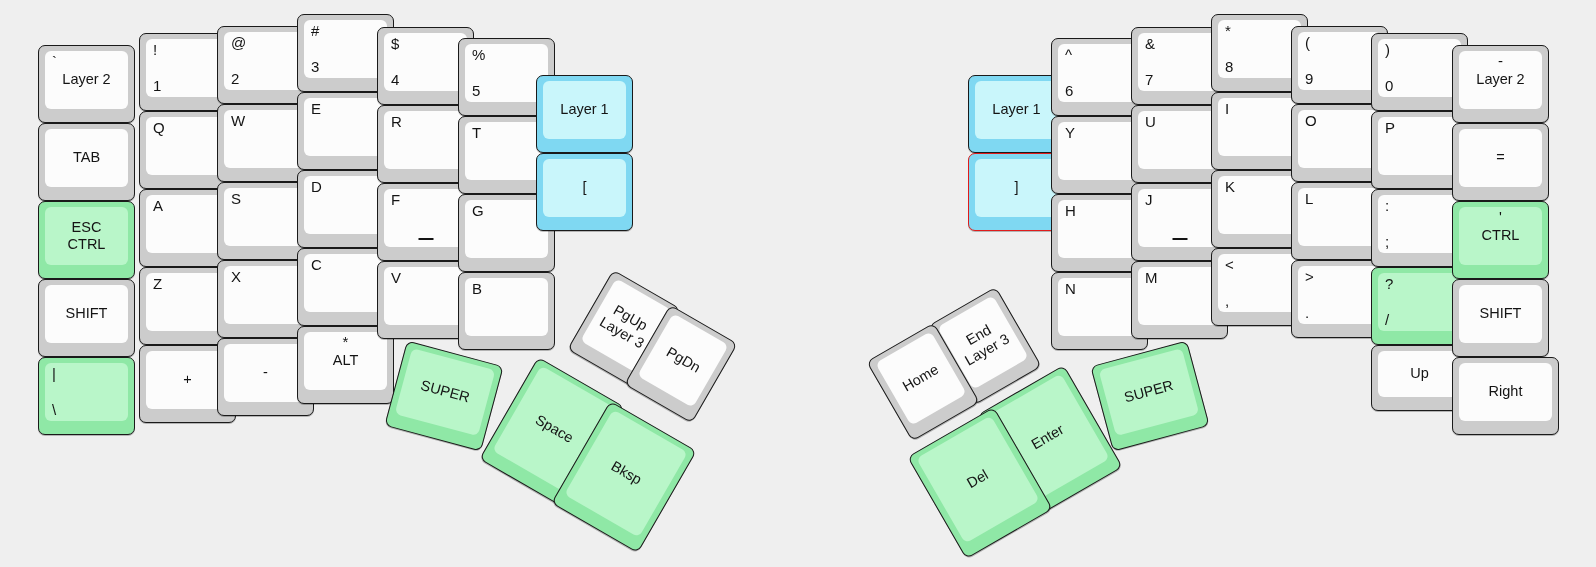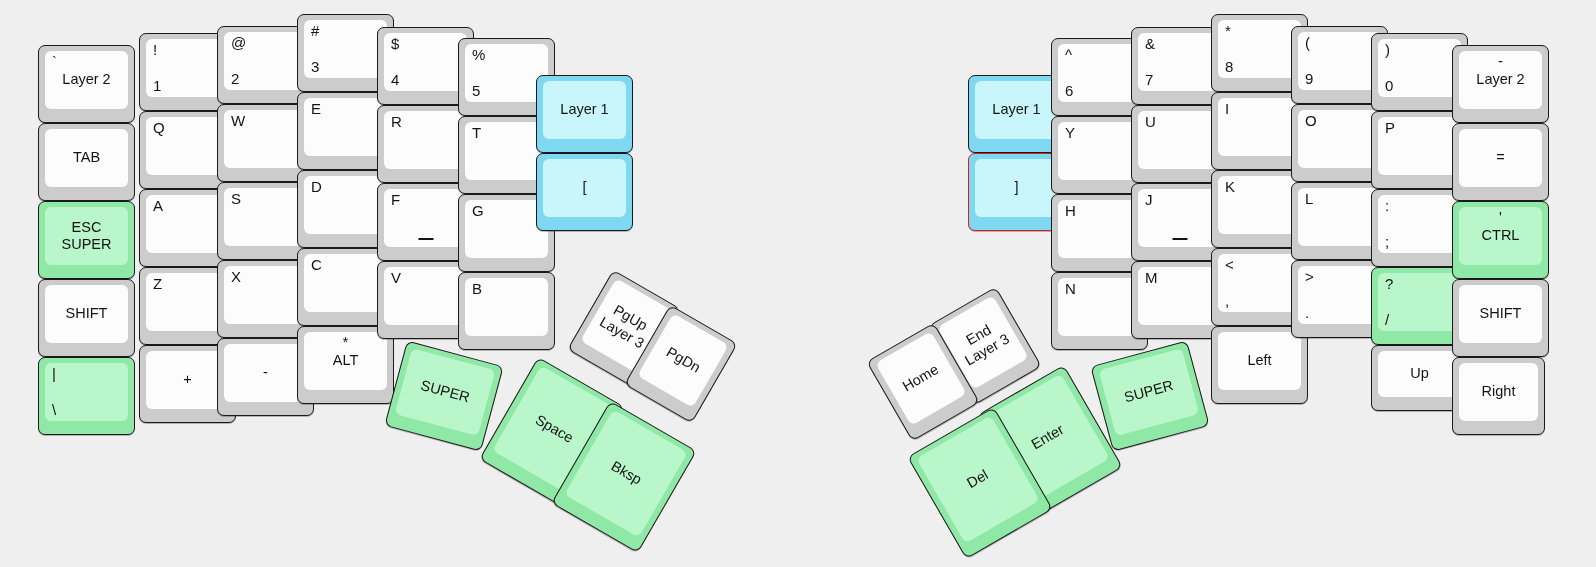--- a/index.html
+++ b/index.html
@@ -108,21 +108,21 @@
         </div>
       </div>
       <div class="key white" style="left: 38px; top: 123px; width: 97px; height: 78px;">
         <div class="cap">
           <div class="ctr">TAB</div>
         </div>
       </div>
       <div class="key green" style="left: 38px; top: 201px; width: 97px; height: 78px;">
         <div class="cap">
           <div class="ctr">ESC
-SUPER</div>
+CTRL</div>
         </div>
       </div>
       <div class="key white" style="left: 38px; top: 279px; width: 97px; height: 78px;">
         <div class="cap">
           <div class="ctr">SHIFT</div>
         </div>
       </div>
       <div class="key green" style="left: 38px; top: 357px; width: 97px; height: 78px;">
         <div class="cap">
           <div class="tl">|</div>
@@ -331,25 +331,20 @@
         <div class="cap">
           <div class="tl">K</div>
         </div>
       </div>
       <div class="key white" style="left: 1211px; top: 248px; width: 97px; height: 78px;">
         <div class="cap">
           <div class="tl">&lt;</div>
           <div class="bl">,</div>
         </div>
       </div>
-      <div class="key white" style="left: 1211px; top: 326px; width: 97px; height: 78px;">
-        <div class="cap">
-          <div class="ctr">Left</div>
-        </div>
-      </div>
       <div class="key white" style="left: 1291px; top: 26px; width: 97px; height: 78px;">
         <div class="cap">
           <div class="tl">(</div>
           <div class="bl">9</div>
         </div>
       </div>
       <div class="key white" style="left: 1291px; top: 104px; width: 97px; height: 78px;">
         <div class="cap">
           <div class="tl">O</div>
         </div>
@@ -408,21 +403,21 @@
         <div class="cap">
           <div class="tc">'</div>
           <div class="ctr">CTRL</div>
         </div>
       </div>
       <div class="key white" style="left: 1452px; top: 279px; width: 97px; height: 78px;">
         <div class="cap">
           <div class="ctr">SHIFT</div>
         </div>
       </div>
-      <div class="key white" style="left: 1452px; top: 357px; width: 93px; height: 78px;">
+      <div class="key white" style="left: 1452px; top: 357px; width: 107px; height: 78px;">
         <div class="cap">
           <div class="ctr">Right</div>
         </div>
       </div>
     </div>
     <div style="position: absolute; left: 0px; top: 0px;">
       <div class="key green rot" style="left: 394px; top: 352px; width: 100px; height: 88px; transform-origin: 50px 44px; transform: rotate(15deg);">
         <div class="cap">
           <div class="ctr">SUPER</div>
         </div>

